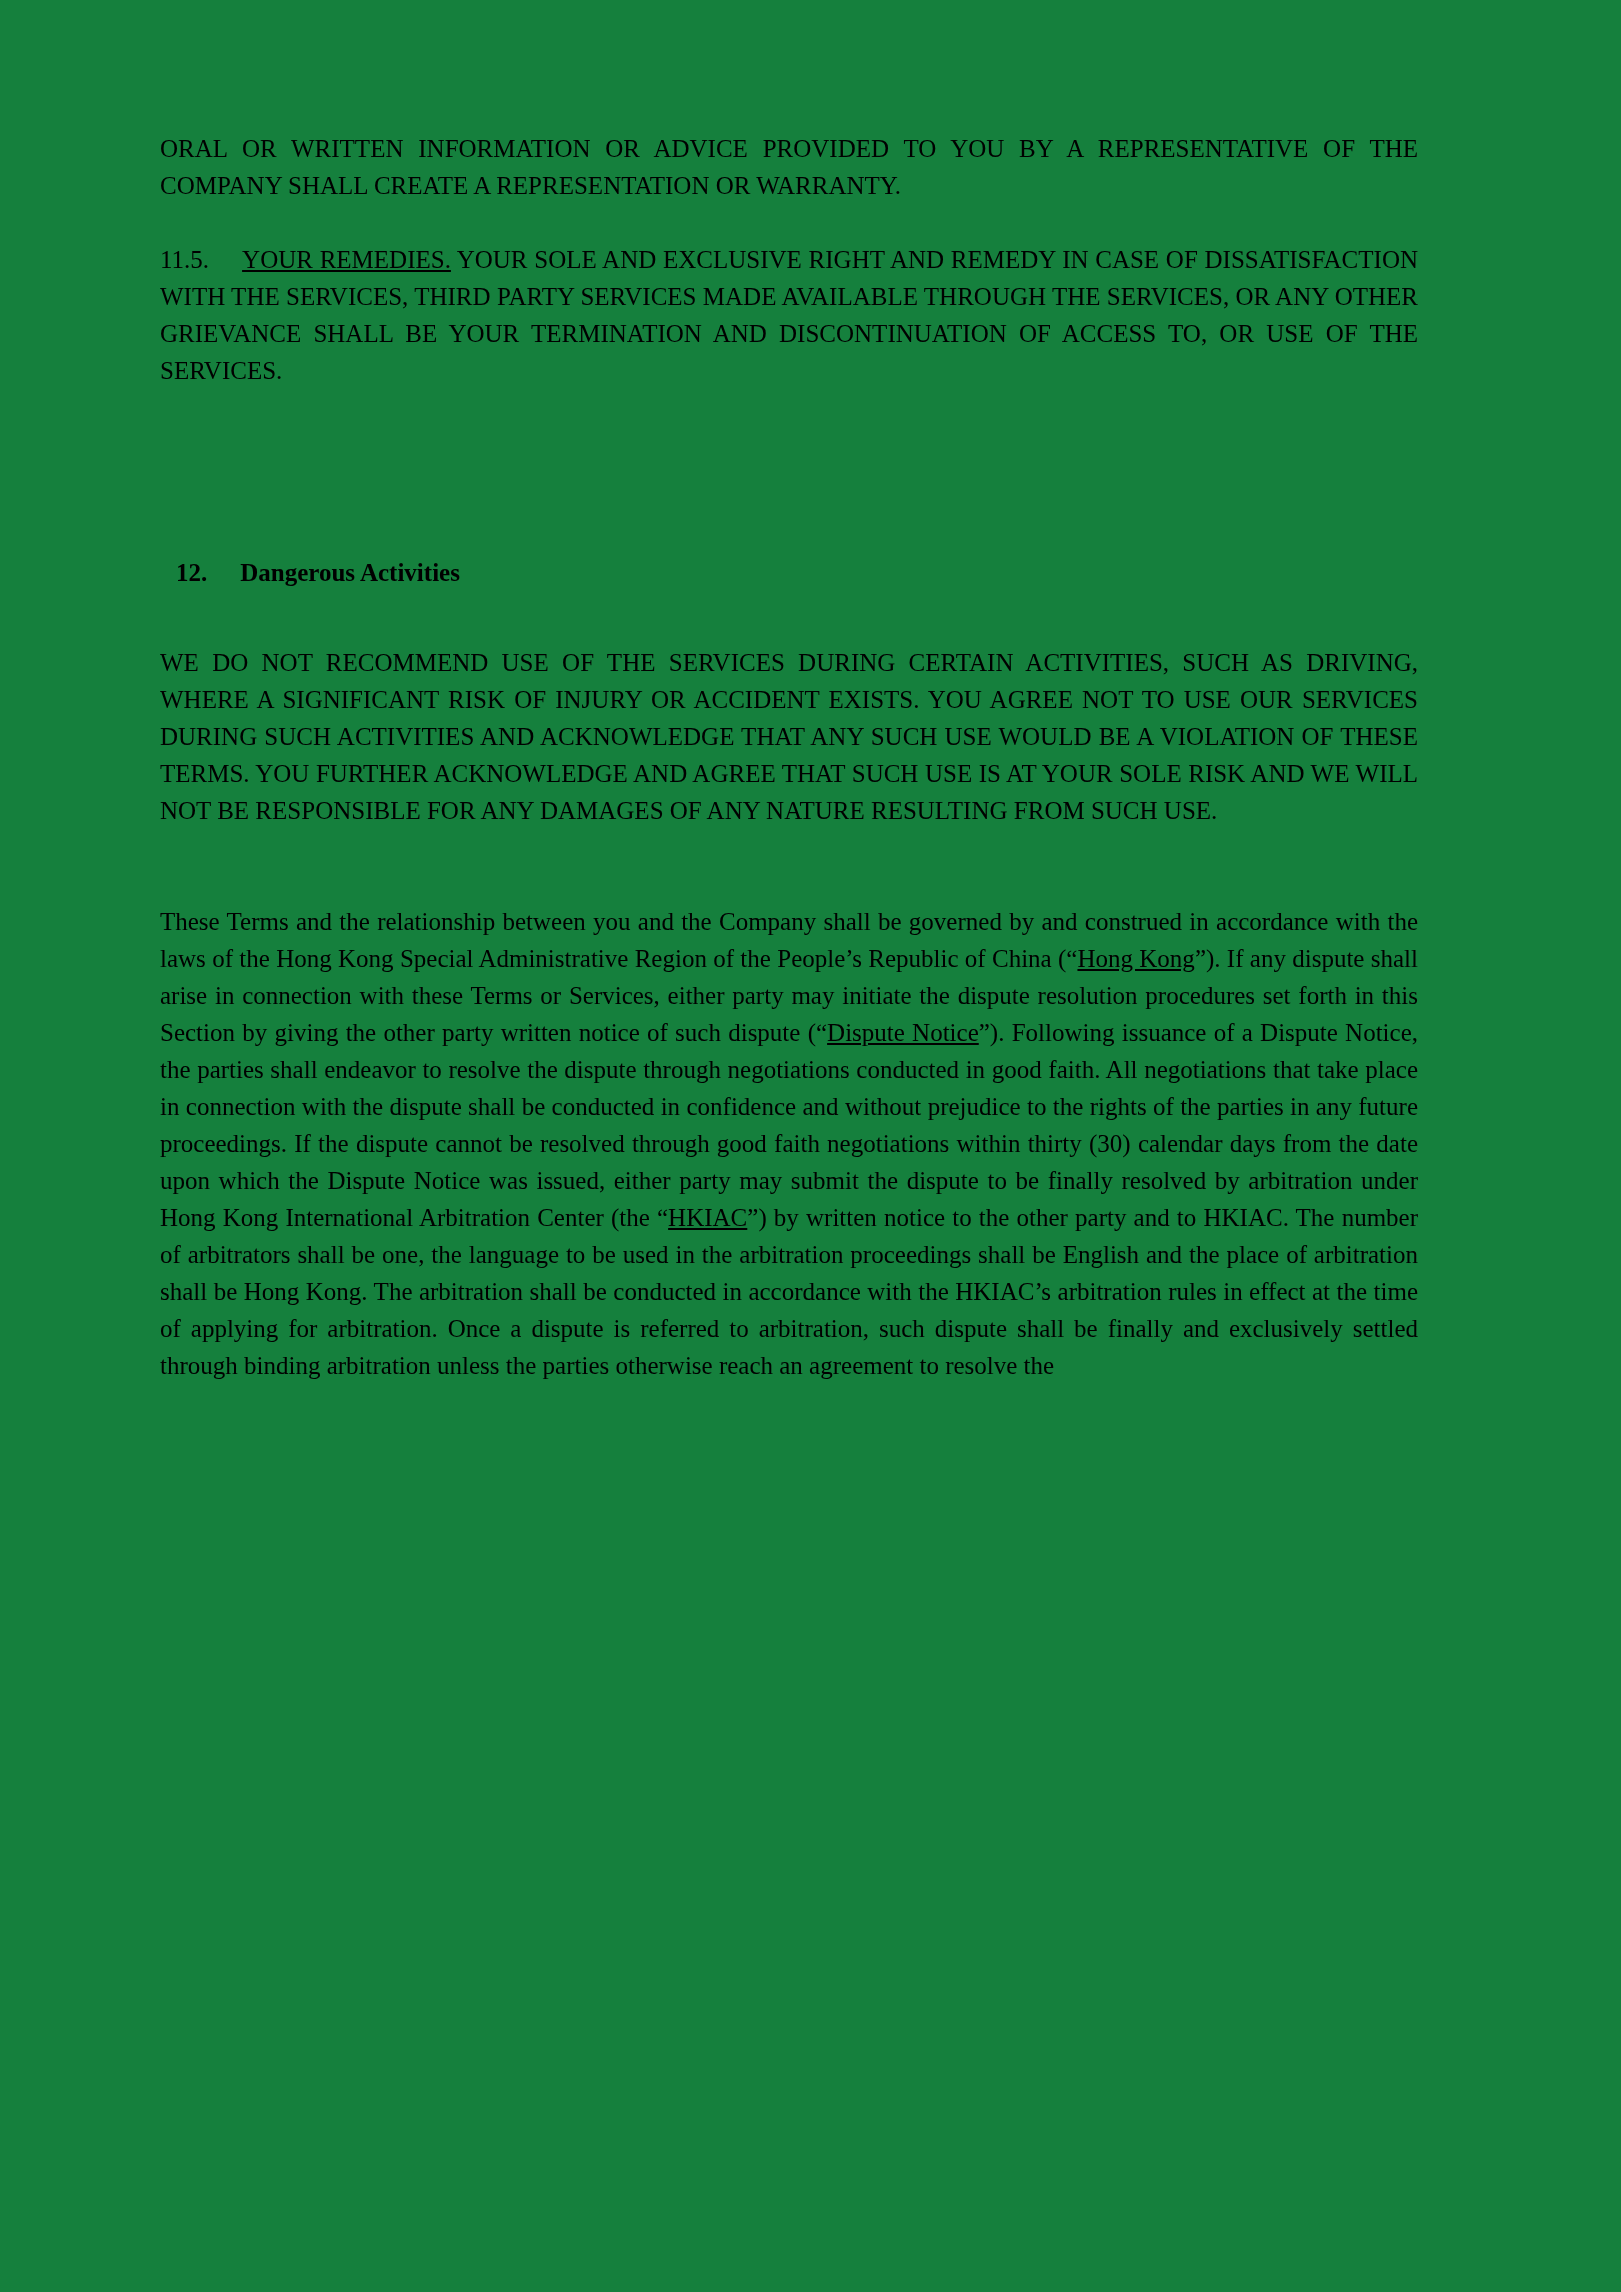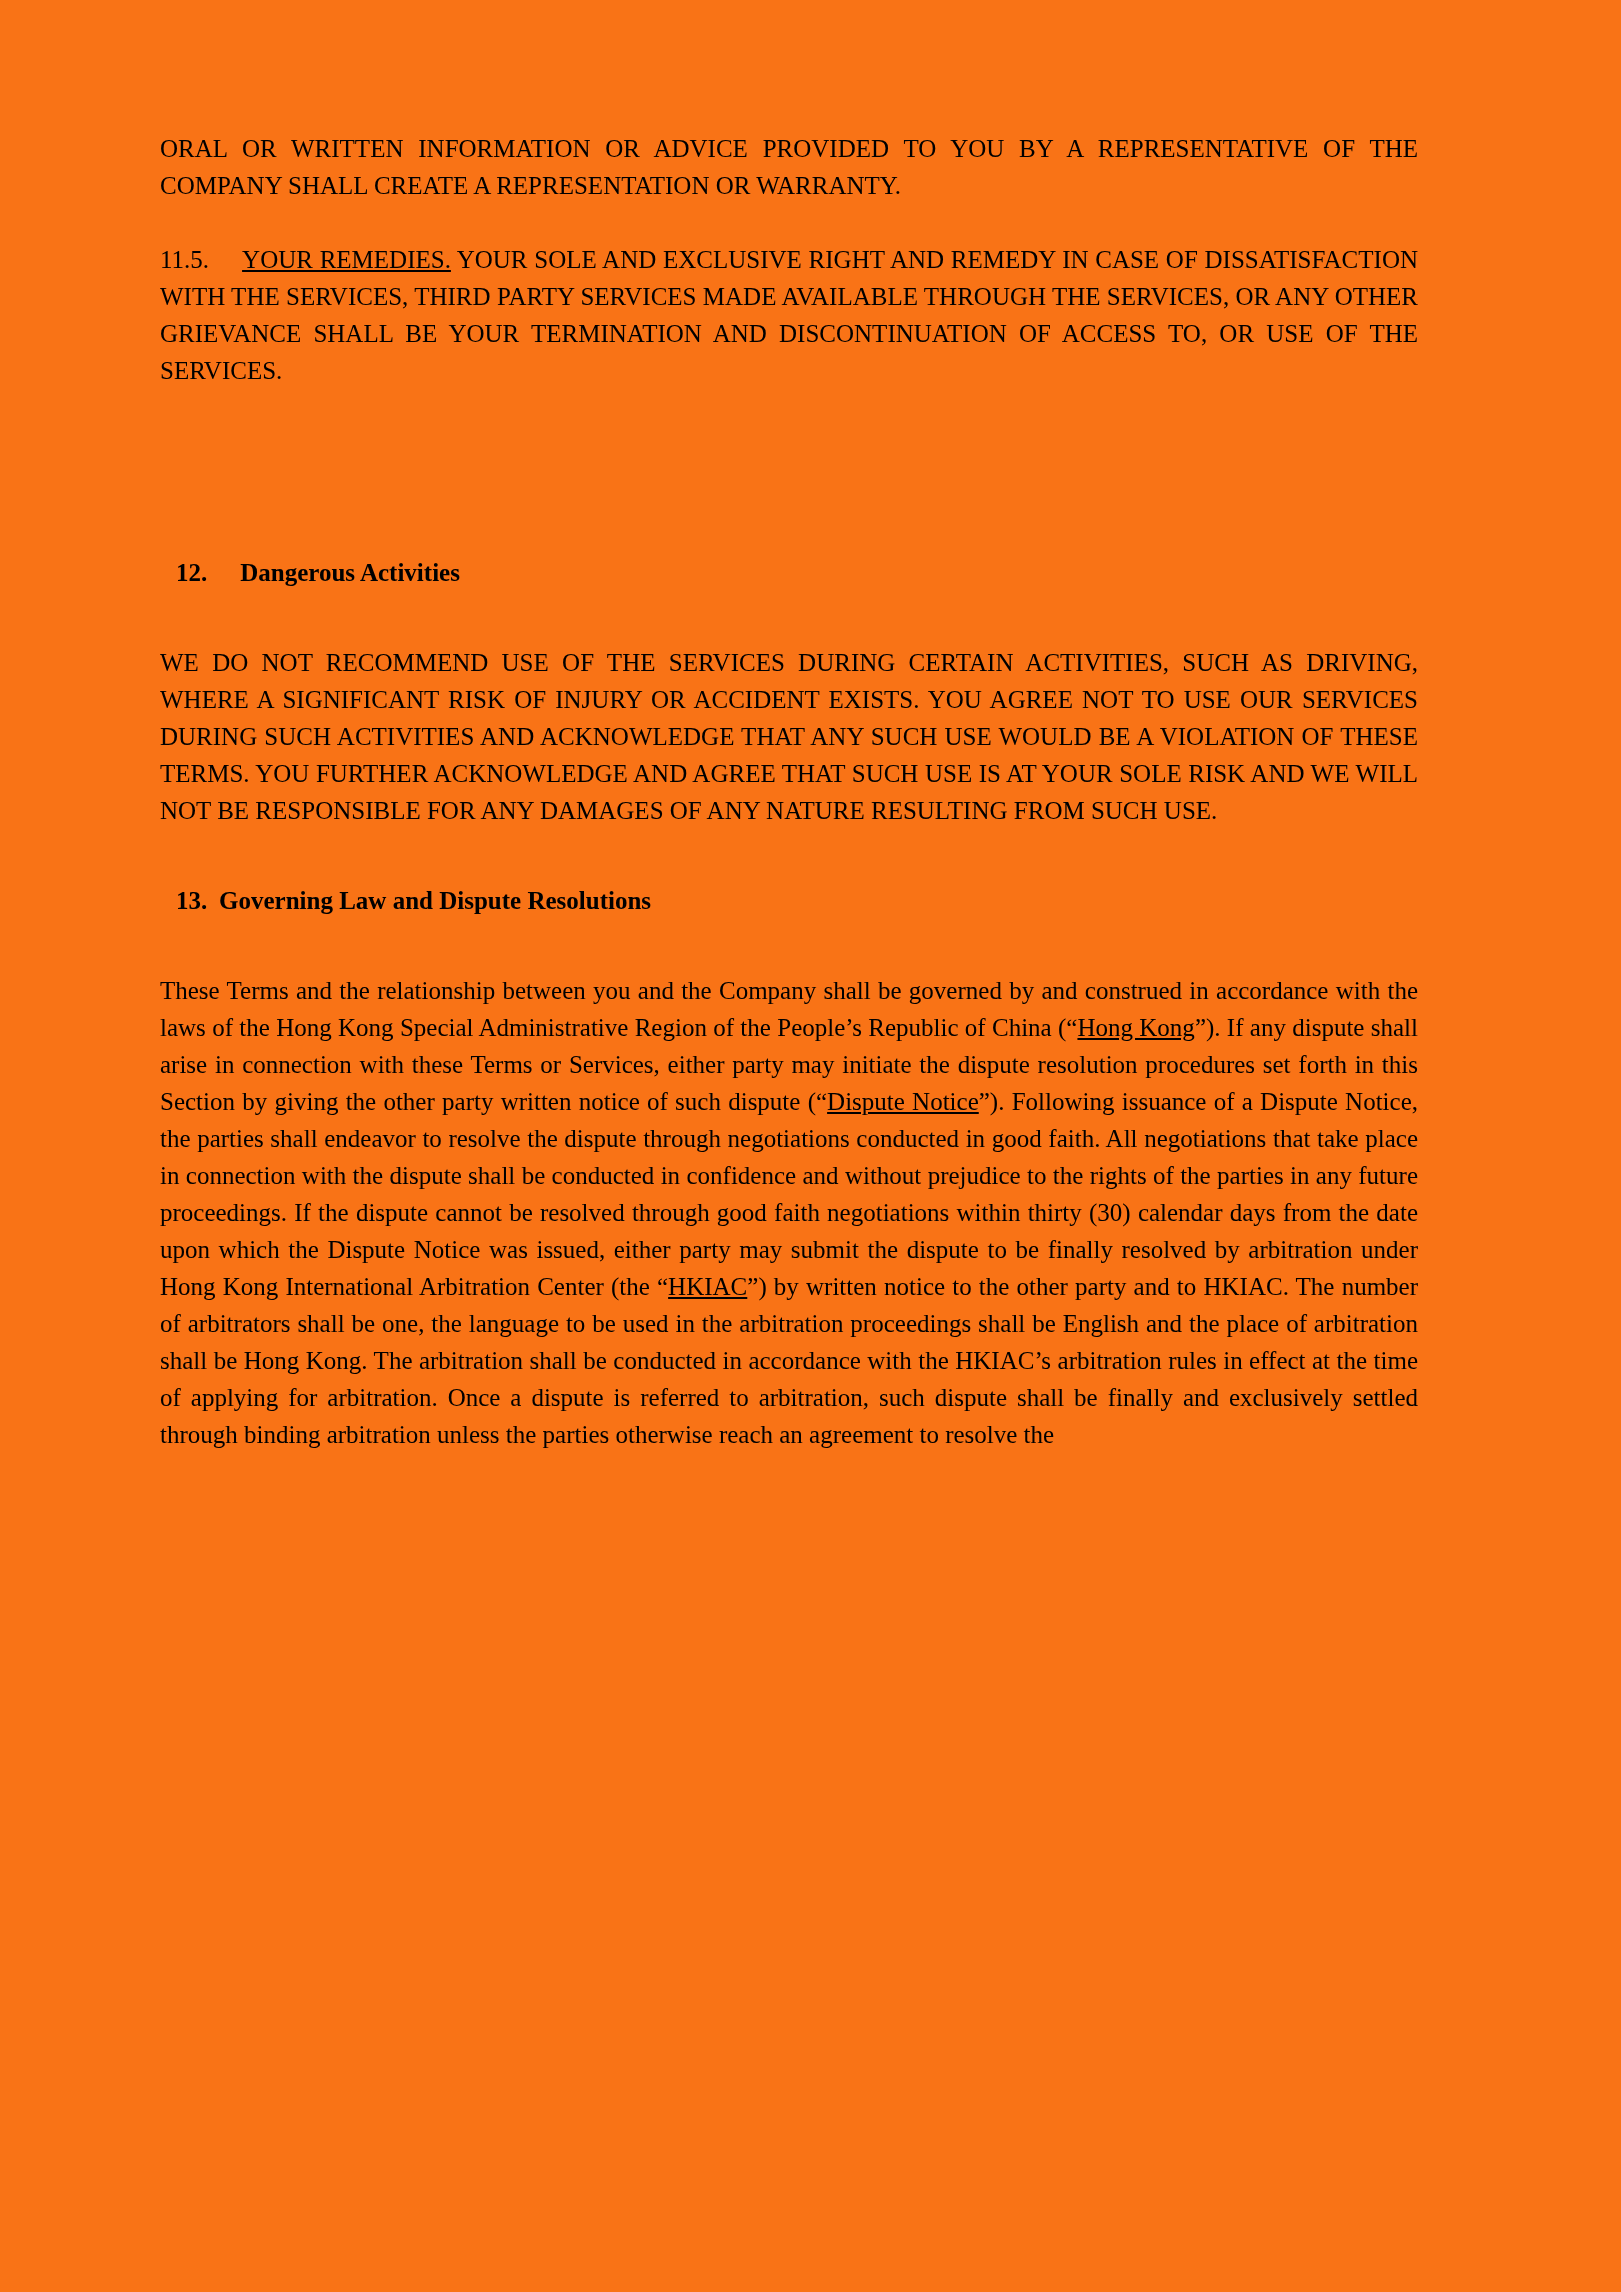--- a/index.html
+++ b/index.html
@@ -4,21 +4,21 @@
 <style>
   html, body {
     margin: 0;
     padding: 0;
     background: #ffffff;
   }
   .page {
     position: relative;
     width: 1621px;
     height: 2293px;
-    background: #f97316;
+    background: #15803d;
     margin: 0 auto;
     overflow: hidden;
     font-family: "Liberation Serif", "DejaVu Serif", serif;
     color: #000000;
     -webkit-font-smoothing: antialiased;
   }
   .content {
     position: absolute;
     left: 160px;
     top: 130px;
@@ -77,21 +77,20 @@
     <div class="spacer-xl"></div>
 
     <h2 class="heading"><span class="heading-num">12.</span><span class="heading-gap-wide"></span><span>Dangerous Activities</span></h2>
 
     <div class="spacer-sm"></div>
 
     <p class="body">WE DO NOT RECOMMEND USE OF THE SERVICES DURING CERTAIN ACTIVITIES, SUCH AS DRIVING, WHERE A SIGNIFICANT RISK OF INJURY OR ACCIDENT EXISTS. YOU AGREE NOT TO USE OUR SERVICES DURING SUCH ACTIVITIES AND ACKNOWLEDGE THAT ANY SUCH USE WOULD BE A VIOLATION OF THESE TERMS. YOU FURTHER ACKNOWLEDGE AND AGREE THAT SUCH USE IS AT YOUR SOLE RISK AND WE WILL NOT BE RESPONSIBLE FOR ANY DAMAGES OF ANY NATURE RESULTING FROM SUCH USE.</p>
 
     <div class="spacer-sm"></div>
 
-    <h2 class="heading"><span class="heading-num">13.</span><span class="heading-gap-narrow"></span><span>Governing Law and Dispute Resolutions</span></h2>
 
     <div class="spacer-sm"></div>
 
     <p class="body"><span>These Terms and the relationship between you and the Company shall be governed by and construed in accordance with the laws of the Hong Kong Special Administrative Region of the People’s Republic of China (“</span><u class="term">Hong Kong</u><span>”). If any dispute shall arise in connection with these Terms or Services, either party may initiate the dispute resolution procedures set forth in this Section by giving the other party written notice of such dispute (“</span><u class="term">Dispute Notice</u><span>”). Following issuance of a Dispute Notice, the parties shall endeavor to resolve the dispute through negotiations conducted in good faith. All negotiations that take place in connection with the dispute shall be conducted in confidence and without prejudice to the rights of the parties in any future proceedings. If the dispute cannot be resolved through good faith negotiations within thirty (30) calendar days from the date upon which the Dispute Notice was issued, either party may submit the dispute to be finally resolved by arbitration under Hong Kong International Arbitration Center (the “</span><u class="term">HKIAC</u><span>”) by written notice to the other party and to HKIAC. The number of arbitrators shall be one, the language to be used in the arbitration proceedings shall be English and the place of arbitration shall be Hong Kong. The arbitration shall be conducted in accordance with the HKIAC’s arbitration rules in effect at the time of applying for arbitration. Once a dispute is referred to arbitration, such dispute shall be finally and exclusively settled through binding arbitration unless the parties otherwise reach an agreement to resolve the</span></p>
 
   </div>
 </div>
 
 
 </body></html>

